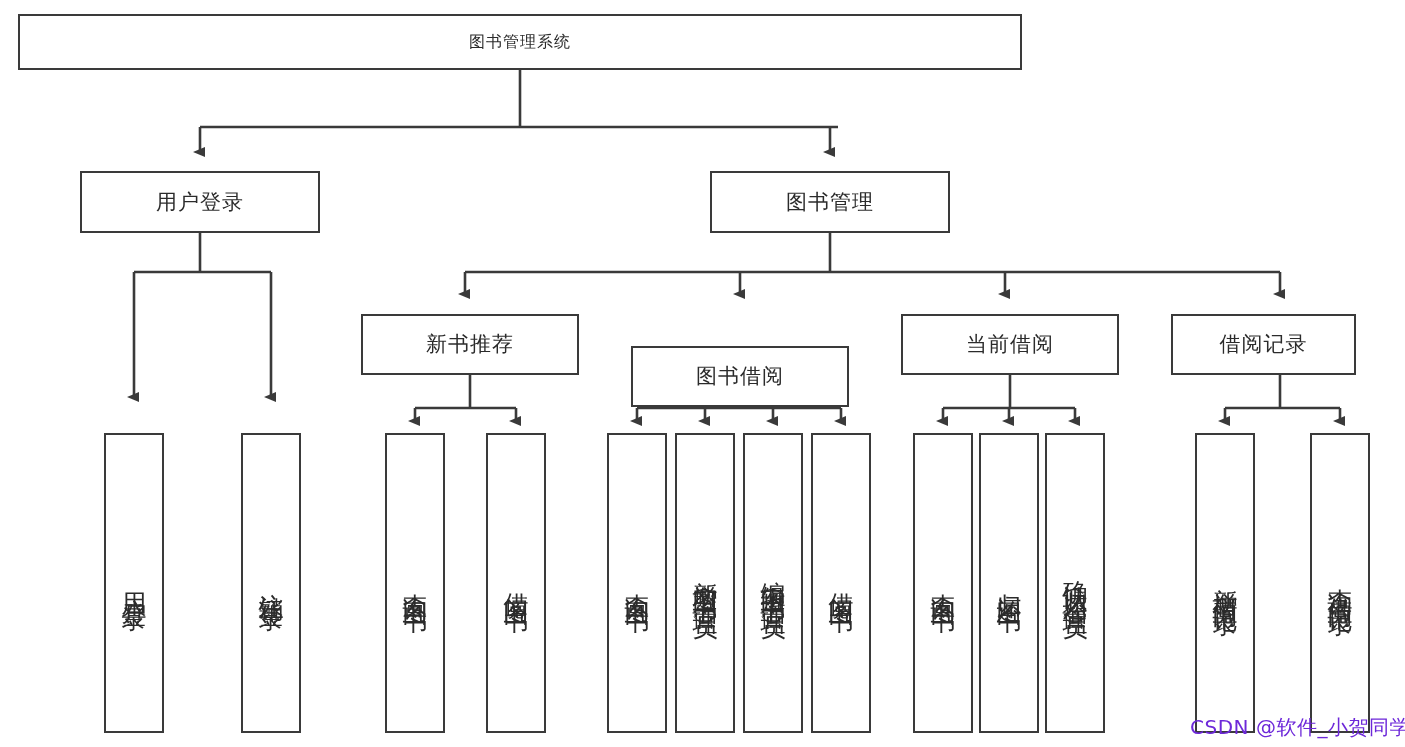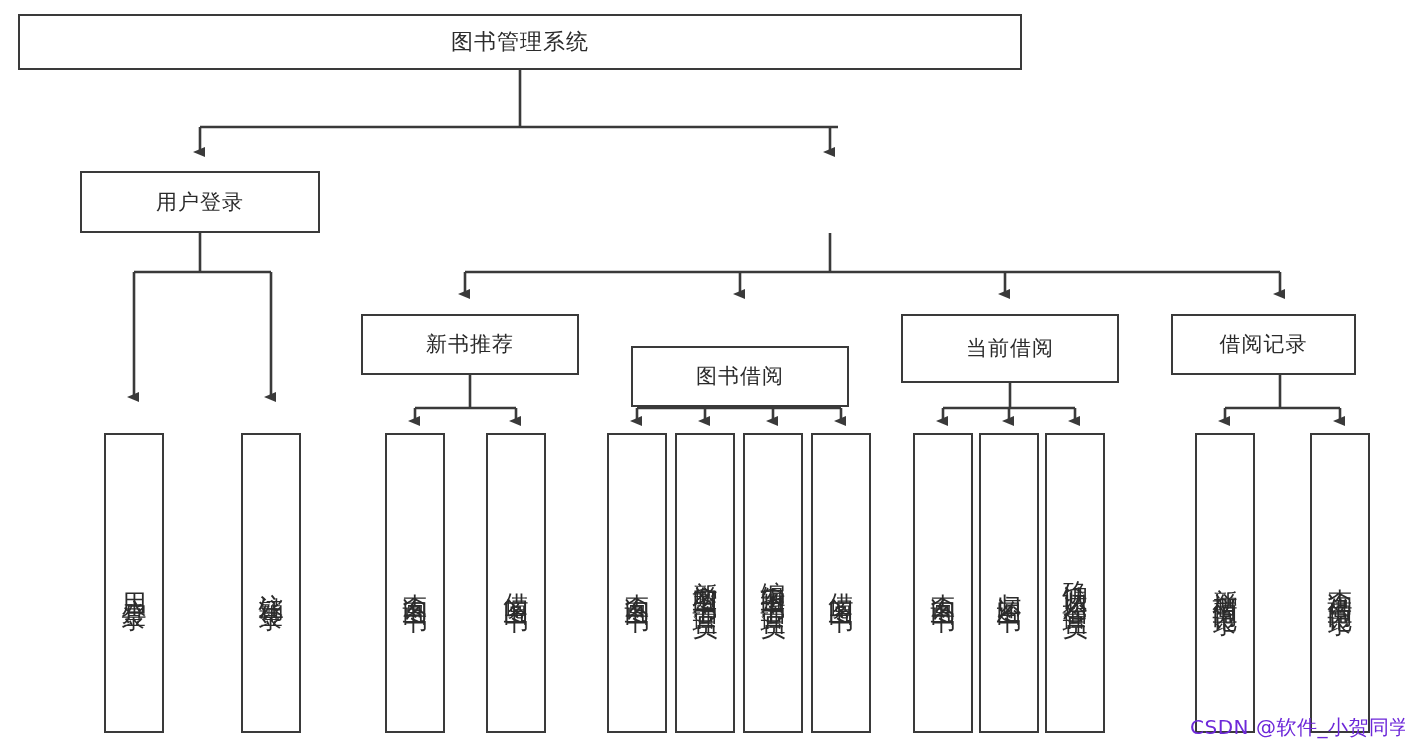--- a/index.html
+++ b/index.html
@@ -18,21 +18,21 @@
     align-items:center;
     justify-content:center;
     color:#2b2b2b;
   }
   .node .lbl{
     display:block;
     text-align:center;
     line-height:1.0;
     white-space:pre;
   }
-  .node.h .lbl{font-size:22px;letter-spacing:1px;}
+  .node.h .lbl{font-size:16px;letter-spacing:1px;}
   .node.l2 .lbl{font-size:21px;letter-spacing:1px;}
   .node.leaf{align-items:center;justify-content:center;}
   .node.leaf .lbl{
     writing-mode:vertical-rl;
     text-orientation:upright;
     font-size:25px;
     letter-spacing:5px;
     line-height:1;
   }
   #watermark{
@@ -100,28 +100,31 @@
     </g>
   </svg>
 
   <div class="node h" style="left:18px;top:14px;width:1004px;height:56px;">
     <span class="lbl">图书管理系统</span>
   </div>
 
   <div class="node l2" style="left:80px;top:171px;width:240px;height:62px;">
     <span class="lbl">用户登录</span>
   </div>
+  <div class="node l2" style="left:710px;top:171px;width:240px;height:62px;">
+    <span class="lbl">图书管理</span>
+  </div>
 
   <div class="node l2" style="left:361px;top:314px;width:218px;height:61px;">
     <span class="lbl">新书推荐</span>
   </div>
   <div class="node l2" style="left:631px;top:314px;width:218px;height:61px;margin-top:32px;">
     <span class="lbl">图书借阅</span>
   </div>
-  <div class="node l2" style="left:901px;top:314px;width:218px;height:69px;">
+  <div class="node l2" style="left:901px;top:314px;width:218px;height:61px;">
     <span class="lbl">当前借阅</span>
   </div>
   <div class="node l2" style="left:1171px;top:314px;width:185px;height:61px;">
     <span class="lbl">借阅记录</span>
   </div>
 
   <div class="node leaf" style="left:104px;top:433px;width:60px;height:300px;">
     <span class="lbl">用户登录</span>
   </div>
   <div class="node leaf" style="left:241px;top:433px;width:60px;height:300px;">

